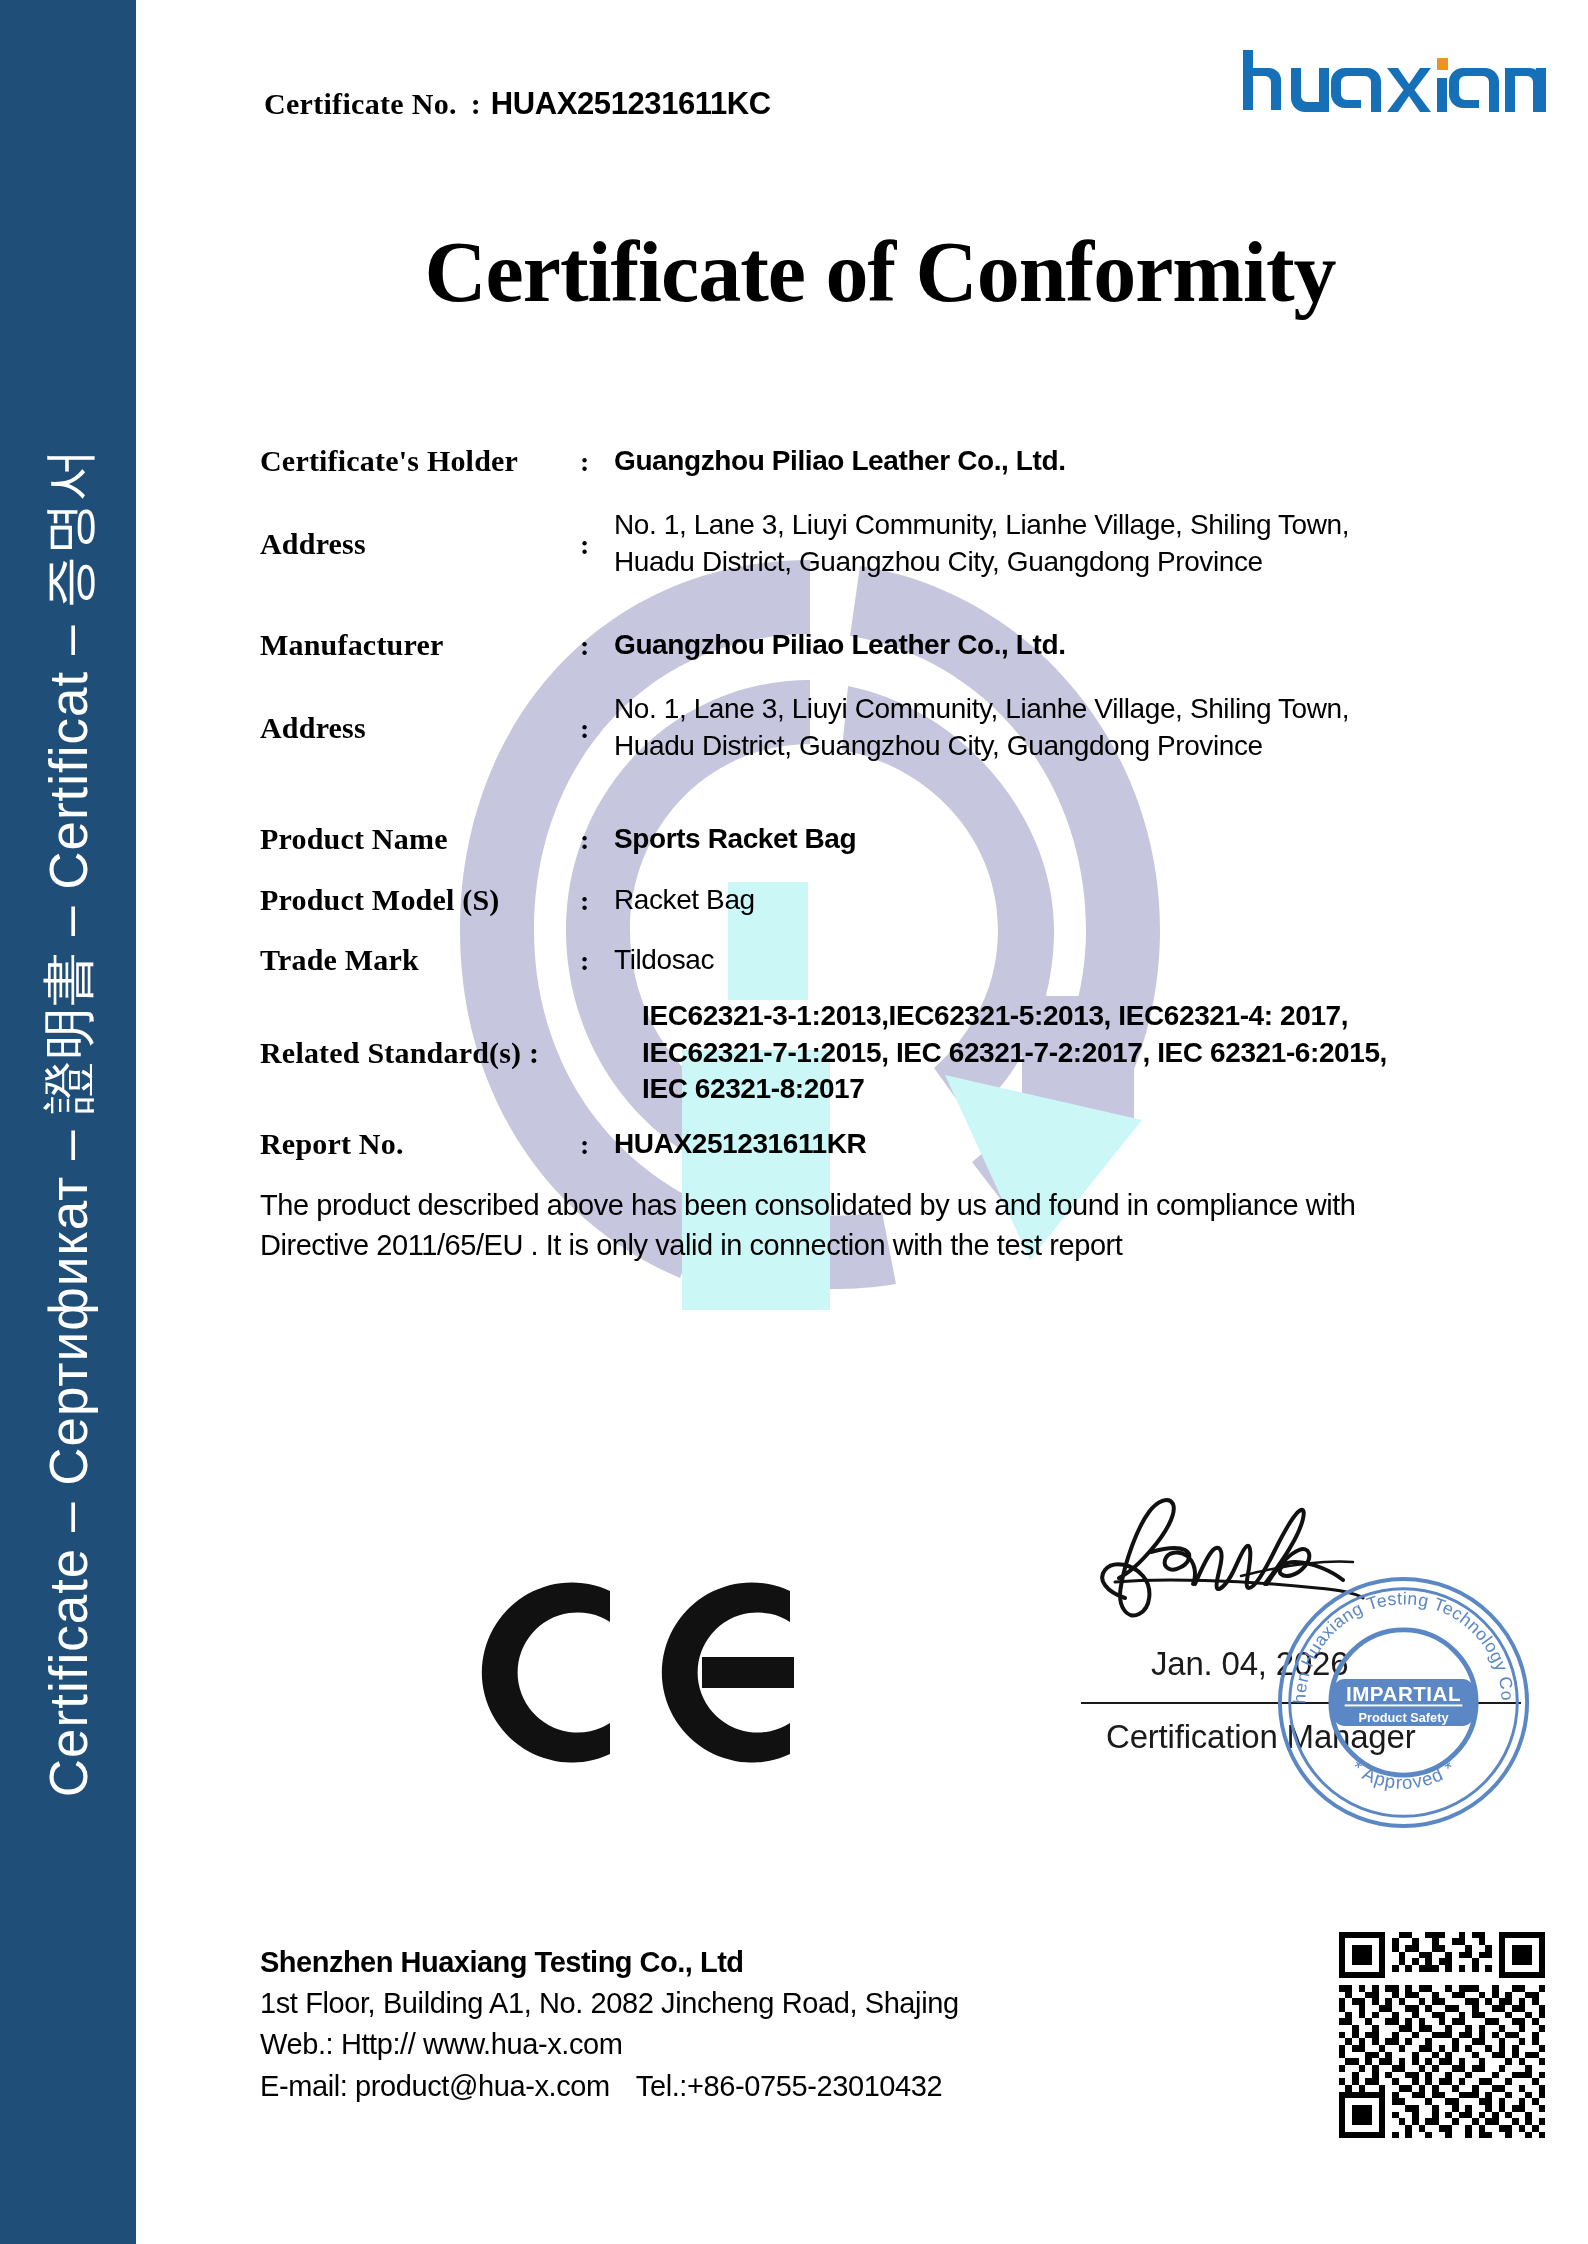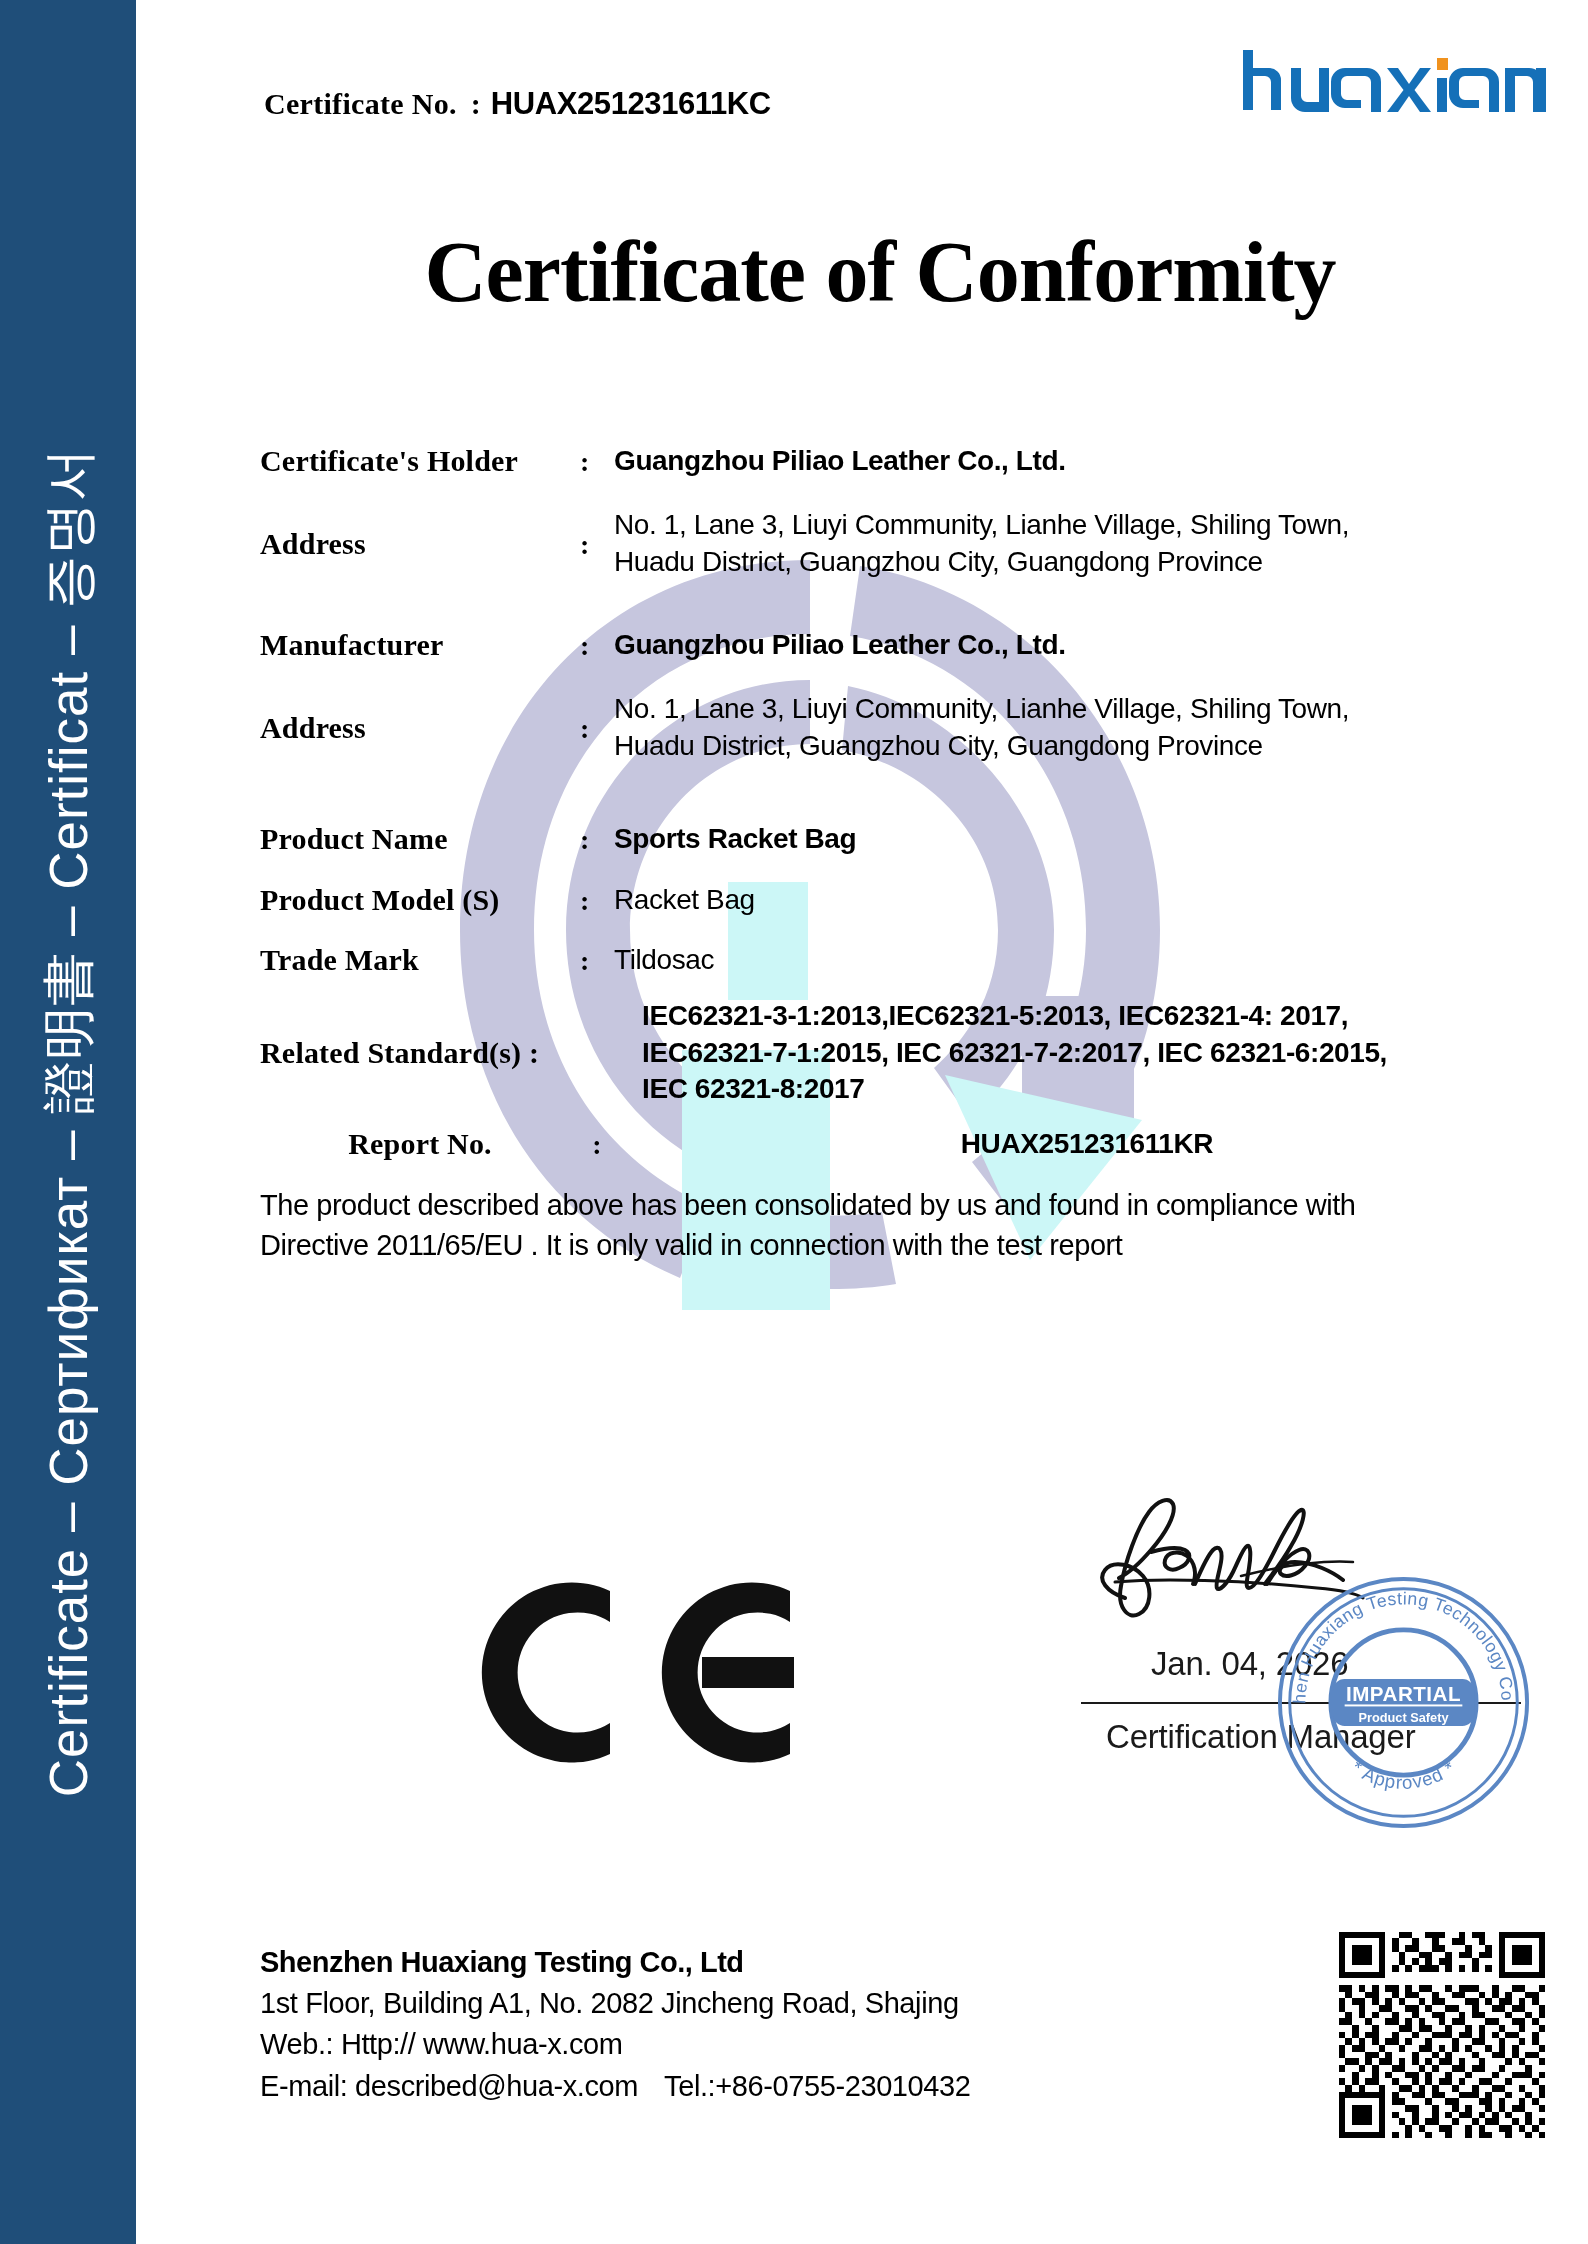--- a/index.html
+++ b/index.html
@@ -164,21 +164,21 @@
   .field-value .line { display: block; }
 
   .r-holder   { height: 62px; align-items: center; }
   .r-address1 { height: 104px; align-items: center; }
   .r-manuf    { height: 62px; align-items: center; margin-top: 18px; }
   .r-address2 { height: 104px; align-items: center; }
   .r-prodname { height: 62px; align-items: center; margin-top: 28px; }
   .r-prodmodel{ height: 60px; align-items: center; }
   .r-trade    { height: 60px; align-items: center; }
   .r-std      { height: 126px; align-items: center; }
-  .r-report   { height: 56px; align-items: center; text-align: center; }
+  .r-report   { height: 56px; align-items: center; }
 
   
   #statement {
     position: absolute;
     left: 124px;
     top: 1185px;
     width: 1300px;
     font-family: "Liberation Sans", sans-serif;
     font-size: 29px;
     line-height: 1.38;
@@ -455,21 +455,21 @@
         <text x="130" y="128" text-anchor="middle" font-family="Liberation Sans, sans-serif" font-size="21" font-weight="bold" fill="#ffffff" letter-spacing="0.5">IMPARTIAL</text>
         <rect x="70" y="132" width="120" height="2" fill="#ffffff"></rect>
         <text x="130" y="150" text-anchor="middle" font-family="Liberation Sans, sans-serif" font-size="13" font-weight="bold" fill="#ffffff">Product Safety</text>
       </svg>
     </div>
 
     <div id="footer">
       <span class="company">Shenzhen Huaxiang Testing Co., Ltd</span>
       <span class="line">1st Floor, Building A1, No. 2082 Jincheng Road, Shajing</span>
       <span class="line">Web.: Http:// www.hua-x.com</span>
-      <span class="line"><span>E-mail: described@hua-x.com</span><span class="contact-tel">Tel.:+86-0755-23010432</span></span>
+      <span class="line"><span>E-mail: product@hua-x.com</span><span class="contact-tel">Tel.:+86-0755-23010432</span></span>
     </div>
 
     <svg id="qr-code" viewBox="0 0 33 33" xmlns="http://www.w3.org/2000/svg" shape-rendering="crispEdges">
       <rect width="33" height="33" fill="#ffffff"></rect>
       <g fill="#000000">
 
         <rect x="1" y="1" width="7" height="1"></rect>
           <rect x="1" y="7" width="7" height="1"></rect>
         <rect x="1" y="1" width="1" height="7"></rect>
           <rect x="7" y="1" width="1" height="7"></rect>

